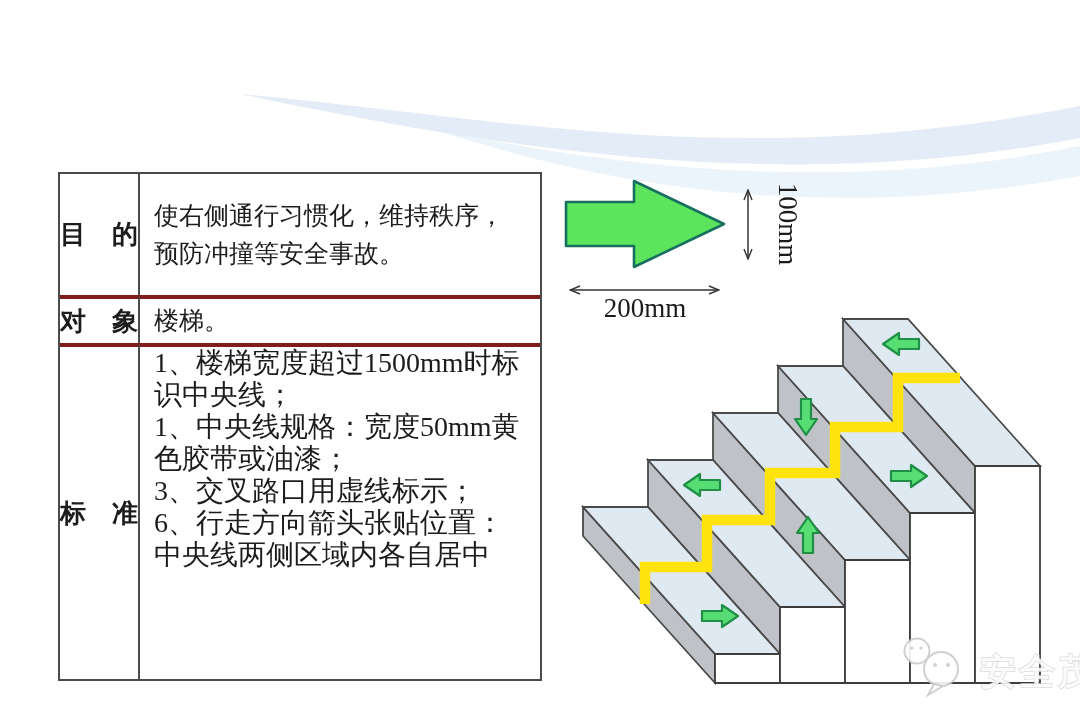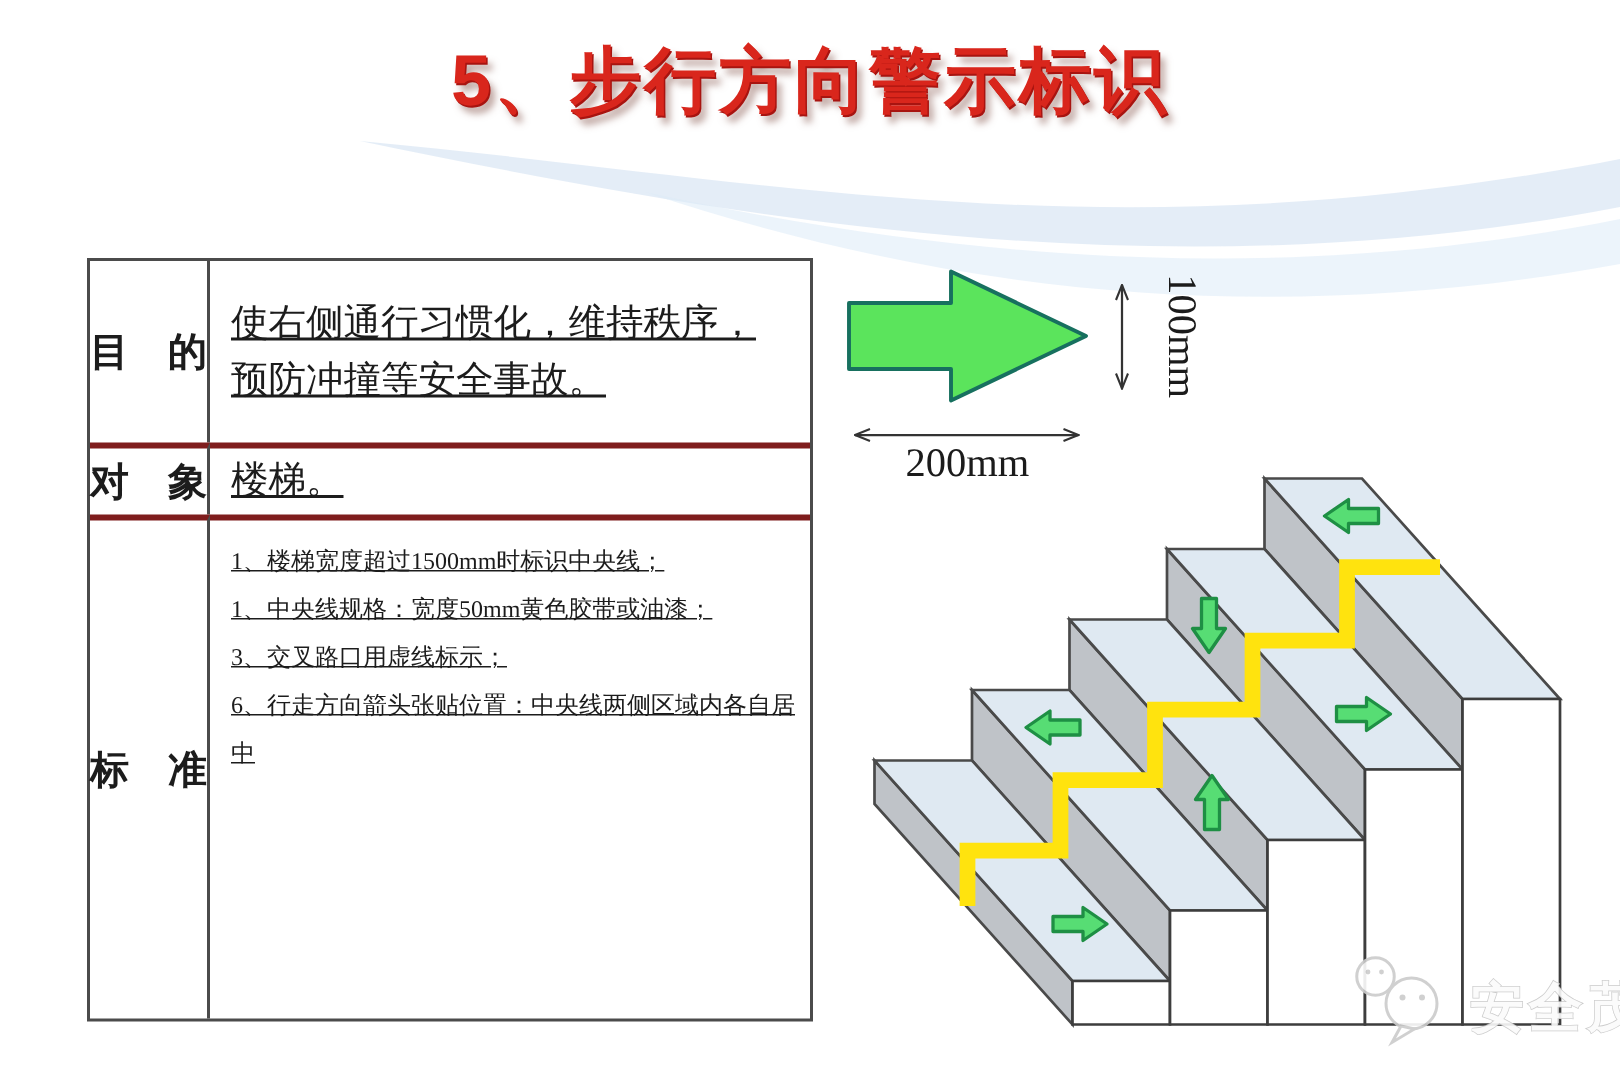--- a/index.html
+++ b/index.html
@@ -12,23 +12,23 @@
   .swoosh1{fill:#cddff0;opacity:.55}
   .swoosh2{fill:#dcebf8;opacity:.55}
 
   
   .spec-table{position:absolute;left:58px;top:172px;width:484px;height:509px;z-index:1;
     display:grid;grid-template-columns:80px 1fr;grid-template-rows:121px 48px 1fr;
     border:2px solid #4b4b4b;box-sizing:border-box;background:transparent;
     font-family:"Liberation Serif",serif;color:#1c1c1c;}
   .th{border-right:2px solid #4b4b4b;display:flex;align-items:center;justify-content:center;
     font-size:26px;font-weight:bold;}
-  .td{padding:0 12px 0 14px;display:flex;align-items:center;font-size:25px;line-height:1.5;text-decoration:underline;}
+  .td{padding:0 12px 0 14px;display:flex;align-items:center;font-size:25px;line-height:1.5;}
   .rowline{border-top:4px solid #7f1d1d;}
-  .td.standard{display:block;padding:12px 10px 6px 14px;font-size:16px;line-height:32px;}
+  .td.standard{display:block;padding:0 10px 6px 14px;font-size:28px;line-height:32px;}
   .td.standard div{margin:0;}
 
   
   .tread{fill:var(--tread);stroke:#4a4a4a;stroke-width:1.8}
   .riser{fill:var(--riser);stroke:#4a4a4a;stroke-width:1.8}
   .endface{fill:#ffffff;stroke:#3d3d3d;stroke-width:1.8}
   .center-line{fill:none;stroke:var(--center-line);stroke-width:10.5}
   .small-arrow{fill:var(--small-arrow-fill);stroke:var(--small-arrow-stroke);stroke-width:2.2;stroke-linejoin:round}
   .big-arrow{fill:var(--arrow-fill);stroke:var(--arrow-stroke);stroke-width:2.6;stroke-linejoin:round}
   .dim-line{stroke:#333;stroke-width:1.5}
@@ -104,21 +104,20 @@
       <circle class="wm-dot" cx="912" cy="648" r="1.6"></circle>
       <circle class="wm-dot" cx="921" cy="648" r="1.6"></circle>
       <circle class="wm-shape" cx="941" cy="669" r="17"></circle>
       <circle class="wm-dot" cx="935" cy="665" r="2"></circle>
       <circle class="wm-dot" cx="948" cy="665" r="2"></circle>
       <path class="wm-shape" d="M 934,684 L 928,695 L 943,686 Z"></path>
       <text class="wm-text" x="980" y="684">安全茂</text>
     </g>
   </svg>
 
-  <h1 class="page-title">5、步行方向警示标识</h1>
 
   <div class="spec-table">
     <div class="th">目　的</div>
     <div class="td">使右侧通行习惯化，维持秩序，预防冲撞等安全事故。</div>
 
     <div class="th rowline">对　象</div>
     <div class="td rowline">楼梯。</div>
 
     <div class="th rowline">标　准</div>
     <div class="td standard rowline">

